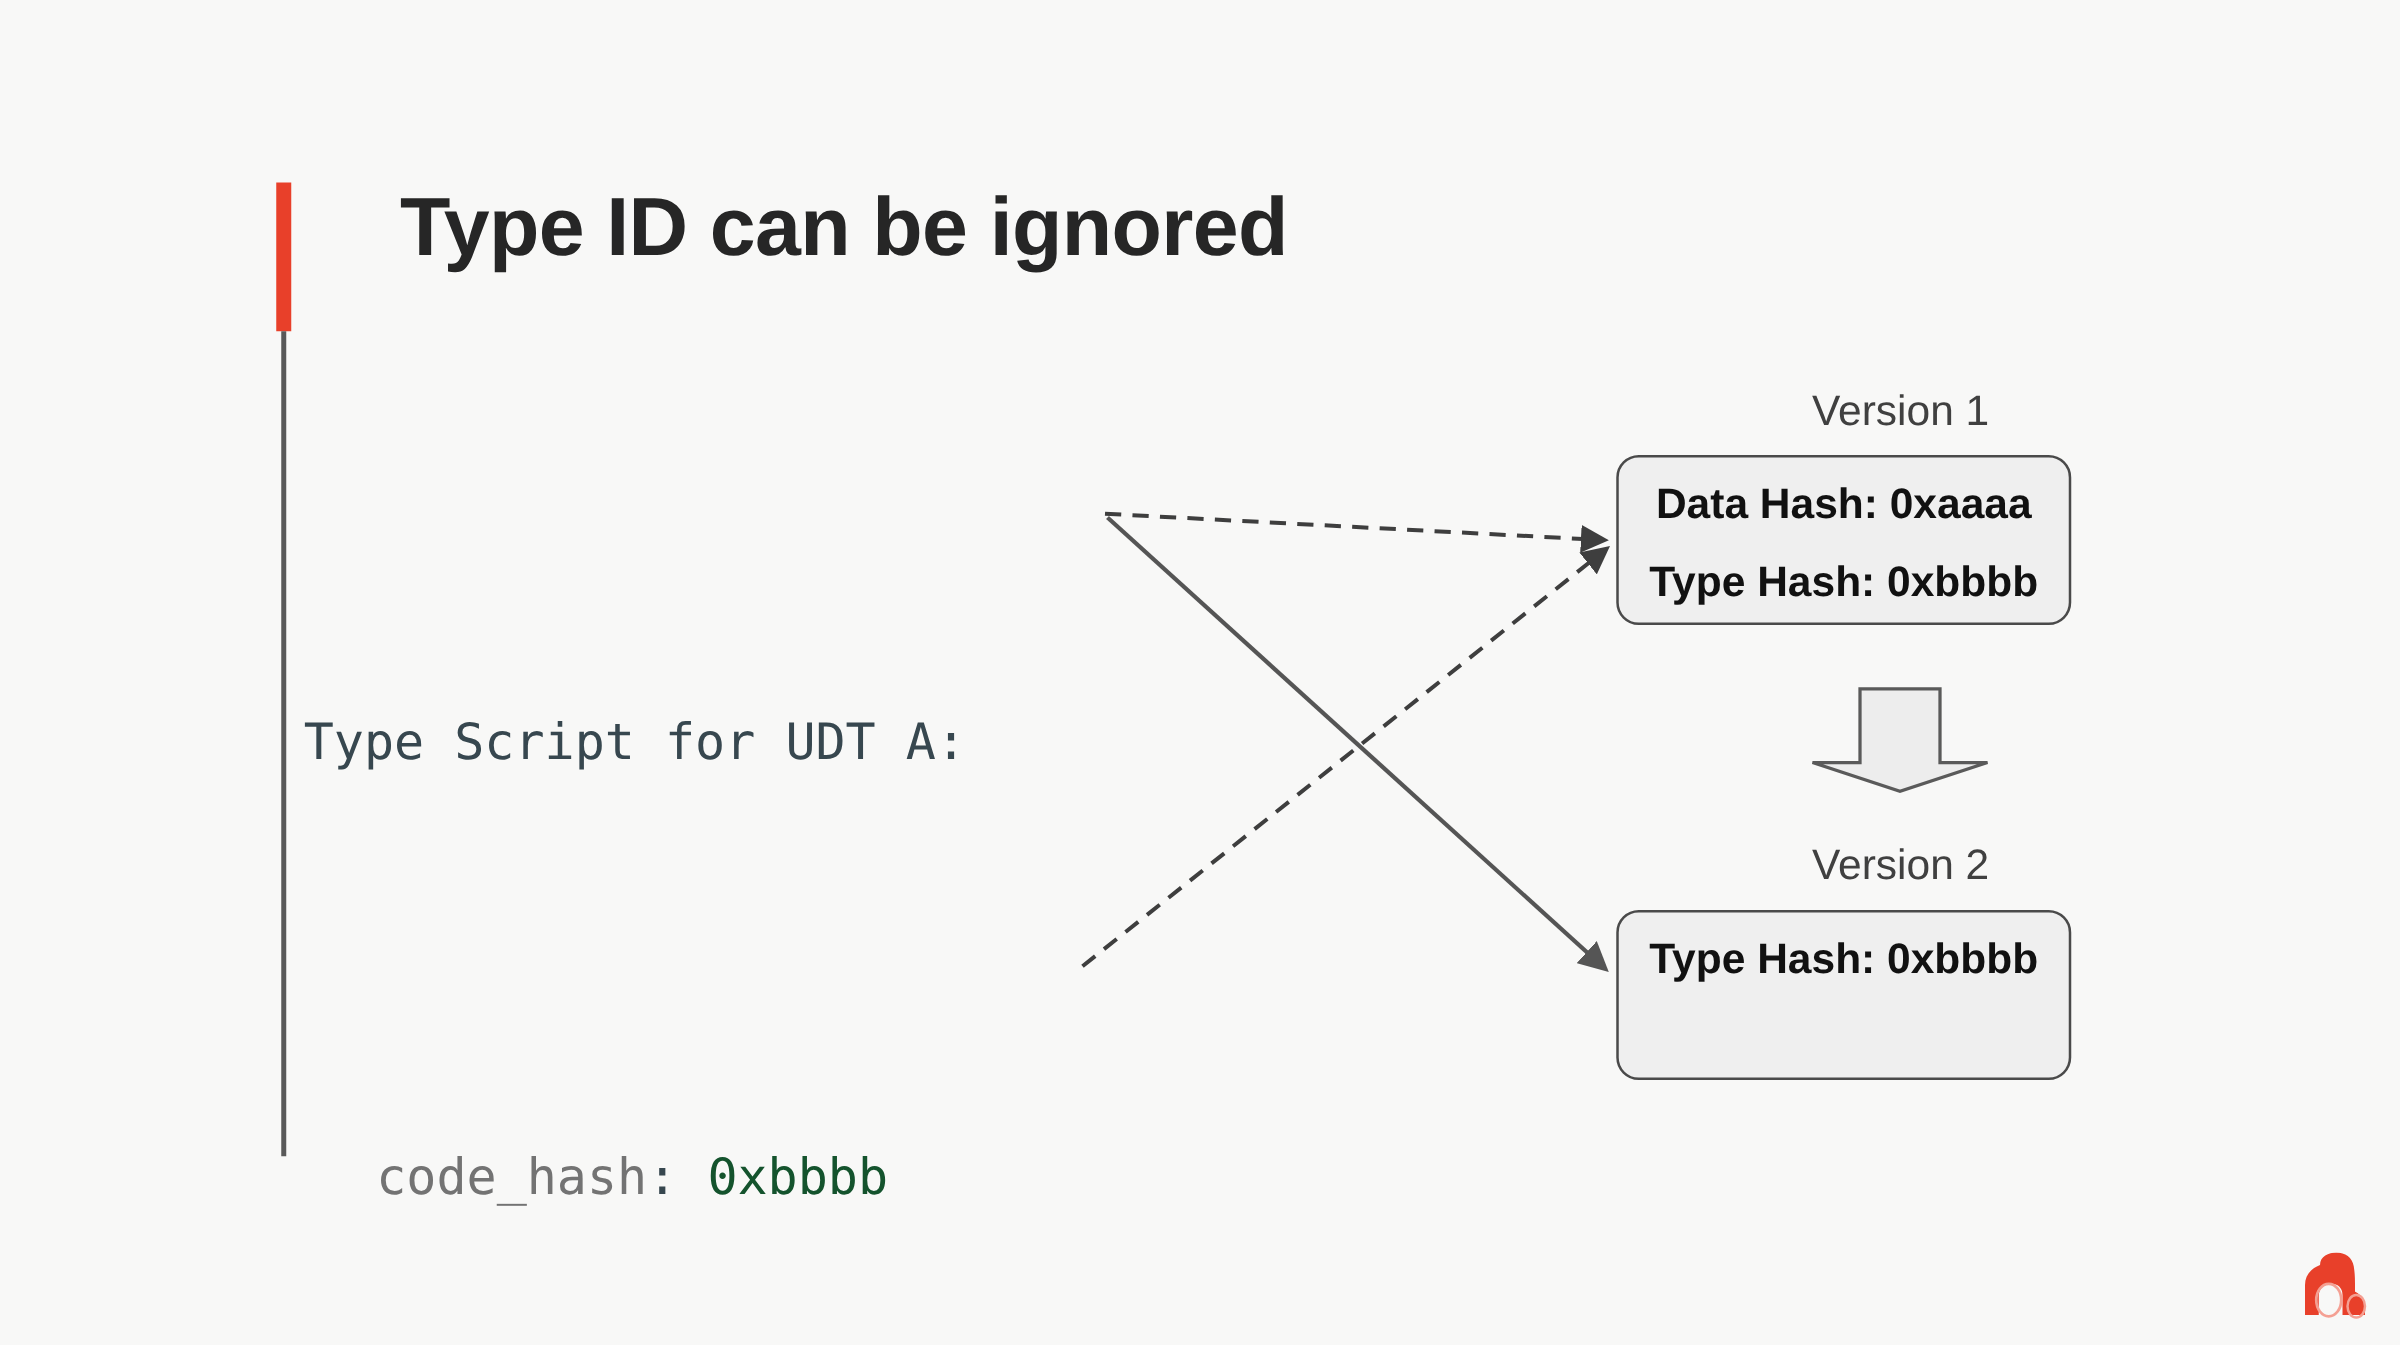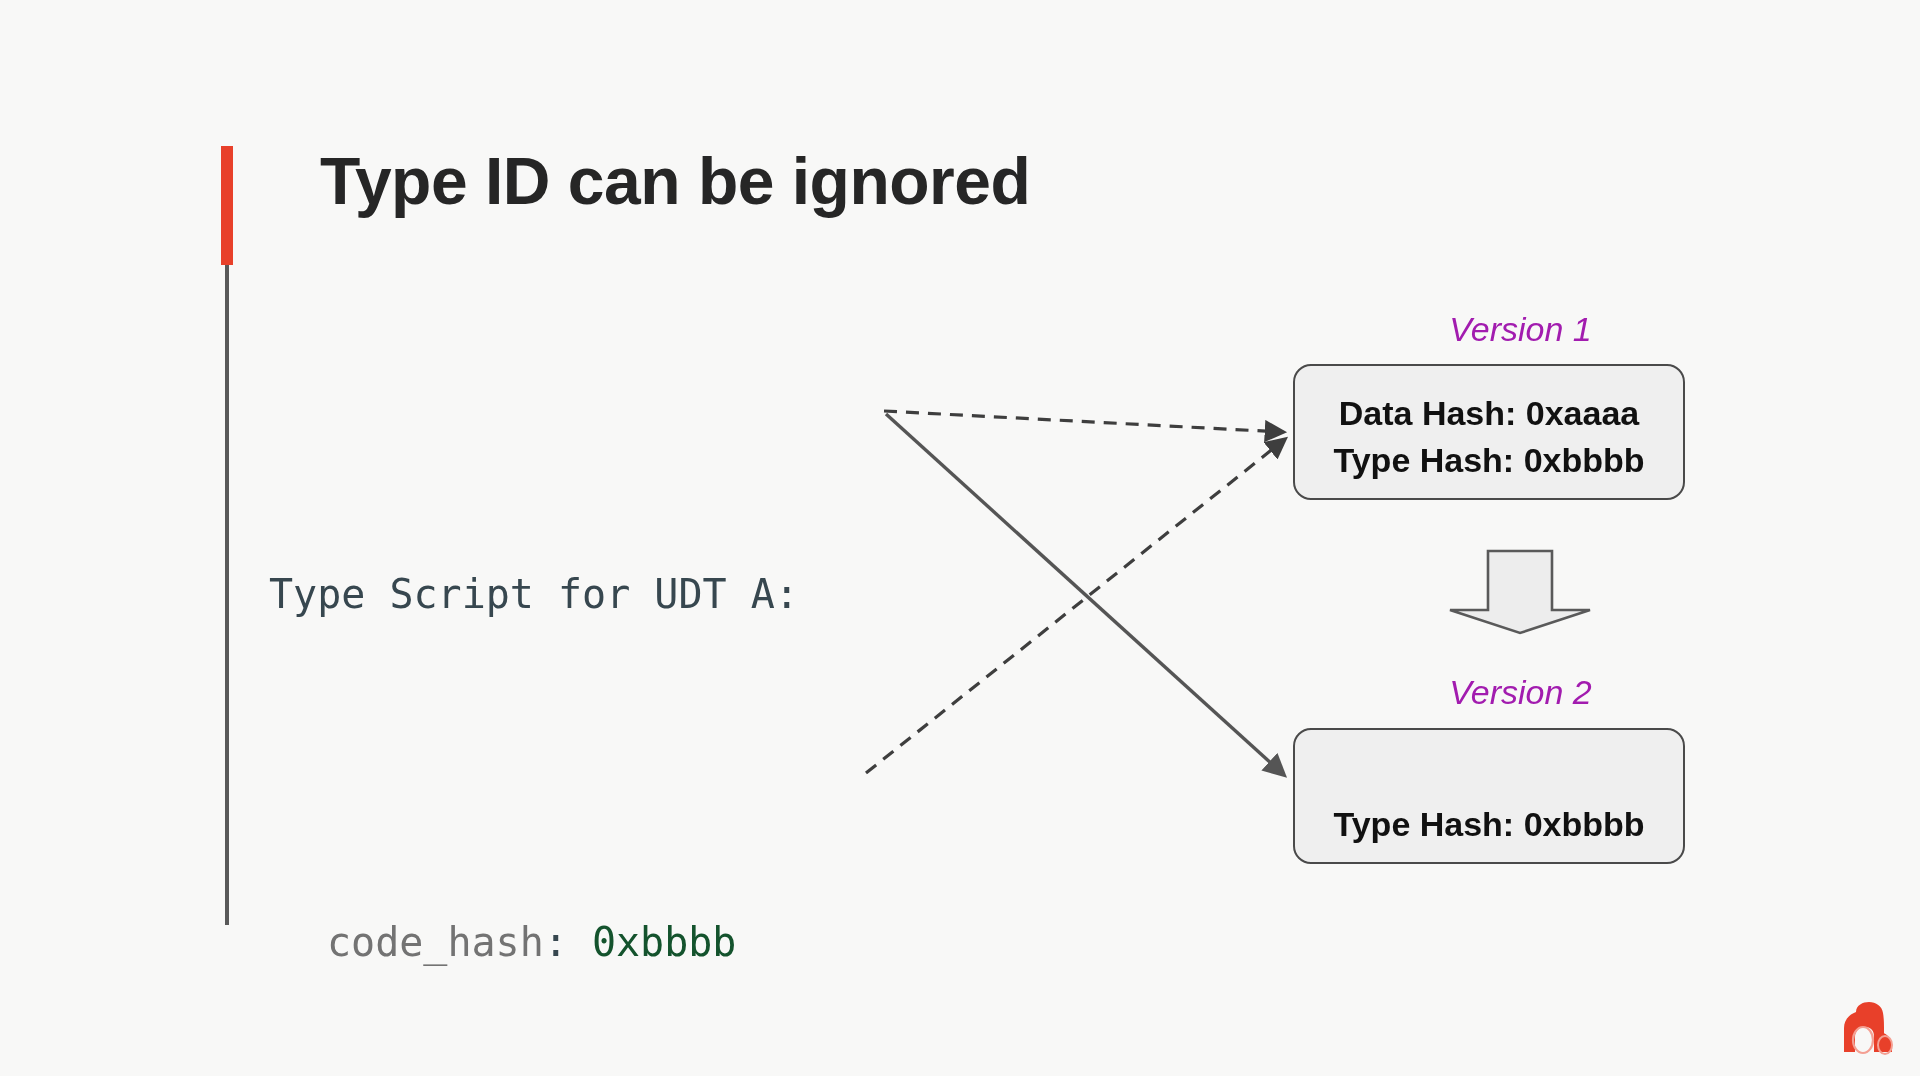--- a/index.html
+++ b/index.html
@@ -53,52 +53,52 @@
   .code-block {
     position: absolute;
     left: 243px;
     top: 290px;
     font-family: "DejaVu Sans Mono", "Liberation Mono", monospace;
     font-size: 40px;
     line-height: 87px;
     color: #37474f;
     white-space: pre;
   }
-  .code-line { white-space: pre; margin-left: 26px; }
+  .code-line { white-space: pre; }
   .code-line.indent { padding-left: 58px; }
   .tok-key   { color: #737373; }
   .tok-punct { color: #37474f; }
   .tok-num   { color: #14532d; }
 
   
   .version-label {
     position: absolute;
     font-size: 34px;
     font-weight: normal;
-    color: #a21caf;
+    color: #404040;
     text-align: center;
     white-space: nowrap;
-    font-style: italic;
   }
   #version1-label { left: 1293px; top: 310px; width: 455px; }
   #version2-label { left: 1293px; top: 673px; width: 455px; }
 
   .hash-box {
     position: absolute;
     left: 1293px;
-    width: 392px;
+    width: 364px;
     box-sizing: border-box;
     background: #efefef;
     border: 2.5px solid #4a4a4a;
     border-radius: 18px;
     display: flex;
     flex-direction: column;
     align-items: center;
-    justify-content: flex-end;
+    justify-content: flex-start;
     padding: 14px 0;
+    gap: 16px;
   }
   #version1-box { top: 364px; height: 136px; }
   #version2-box { top: 728px; height: 136px; }
   .hash-line {
     font-size: 34px;
     font-weight: bold;
     color: #111111;
     line-height: 47px;
     white-space: nowrap;
   }

